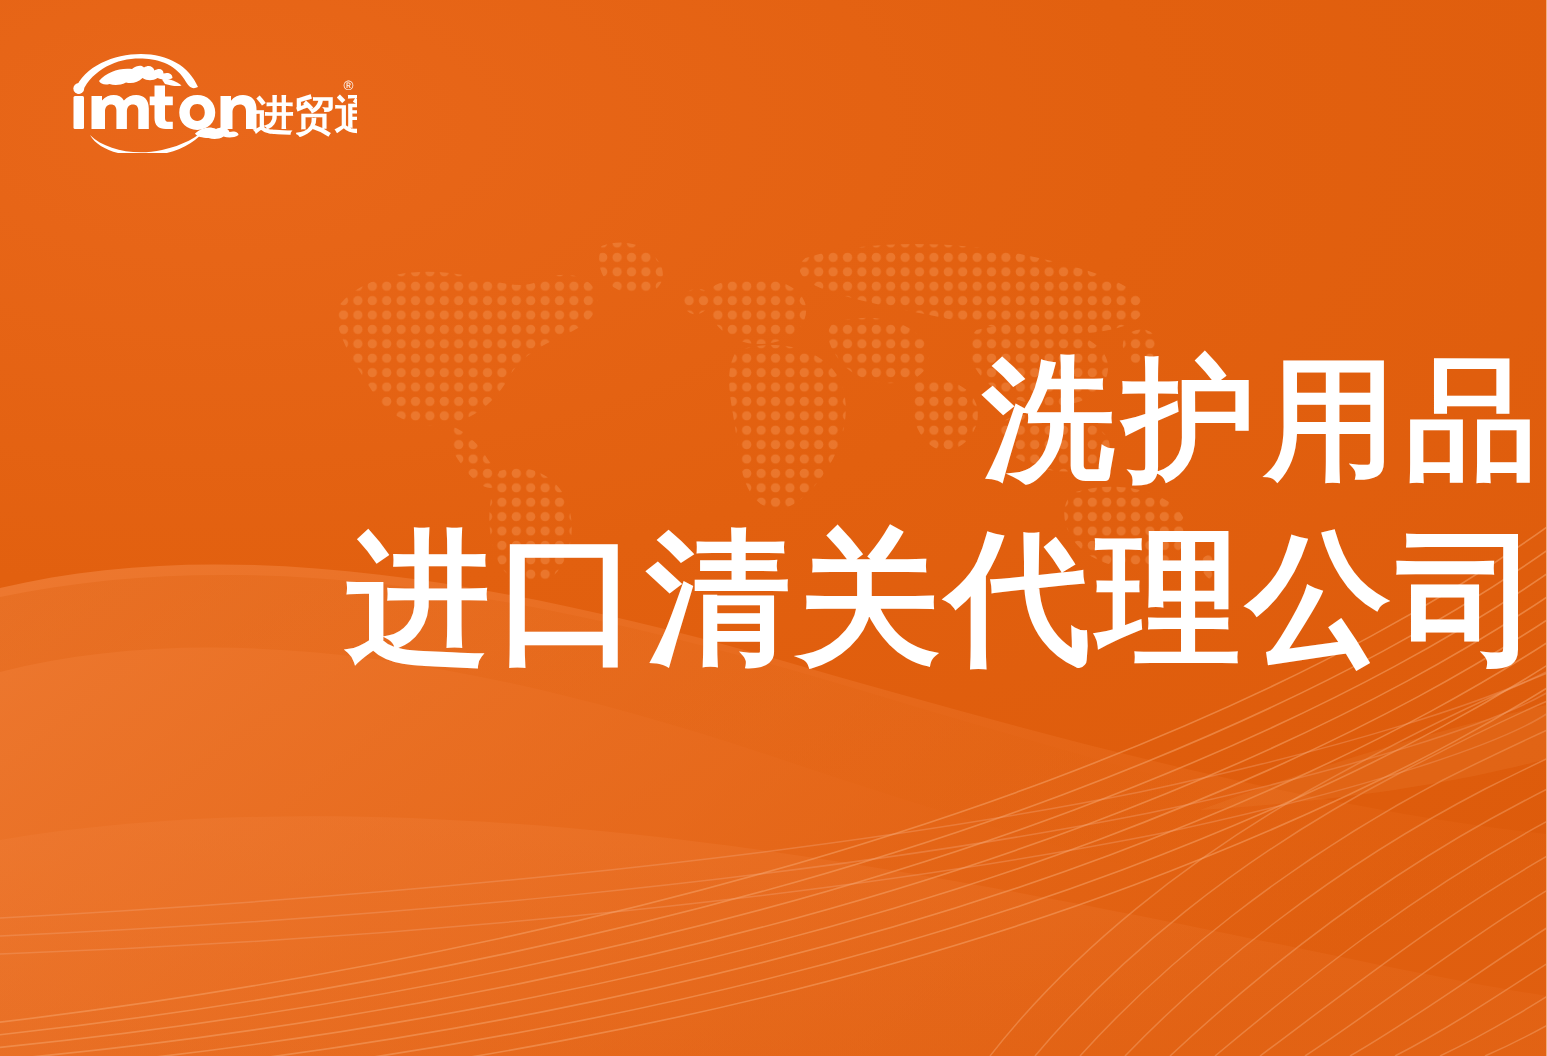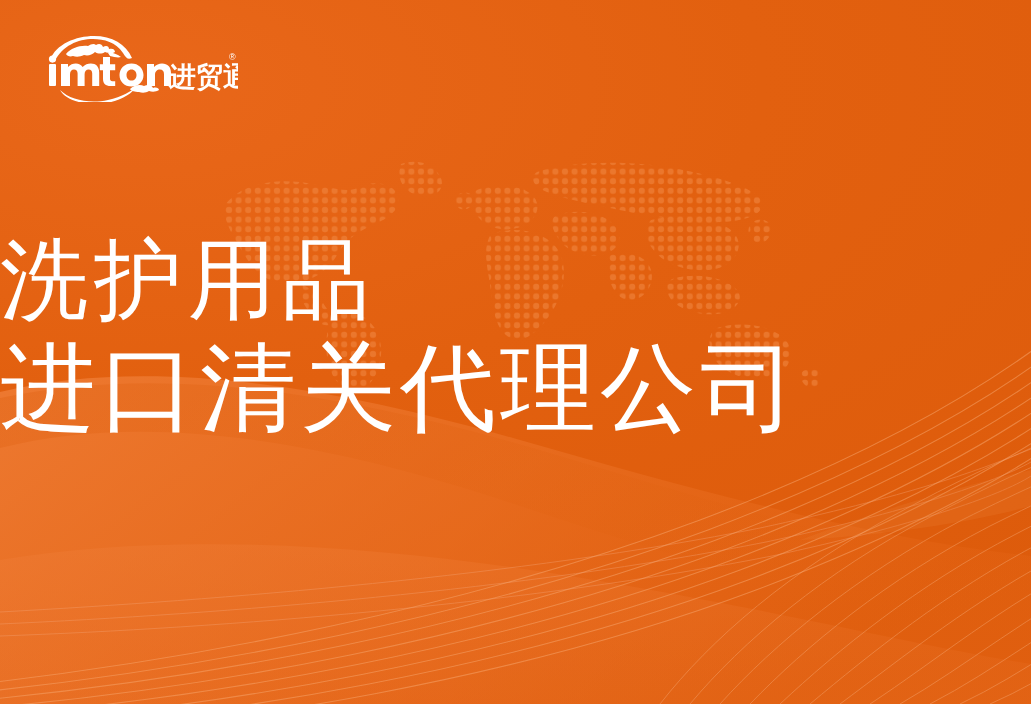--- a/index.html
+++ b/index.html
@@ -59,36 +59,36 @@
     height: 70px;
   }
   .logo svg { display:block; width:100%; height:100%; }
 
   
   .headline {
     position: absolute;
     left: 0;
     top: 236px;
     width: 1031px;
-    text-align: left;
+    text-align: right;
     color: #ffffff;
     line-height: 1.0;
     letter-spacing: 2px;
-    font-weight: 400;
+    font-weight: 700;
     pointer-events: none;
   }
   .headline .line1 {
     display: block;
     font-size: 88px;
     letter-spacing: 6px;
   }
   .headline .line2 {
     display: block;
     font-size: 96px;
-    margin-top: 16px;
+    margin-top: 28px;
     letter-spacing: 4px;
   }
 
   
   .tel {
     position: absolute;
     right: 28px;
     bottom: 33px;
     color: #ffffff;
     font-size: 27px;

